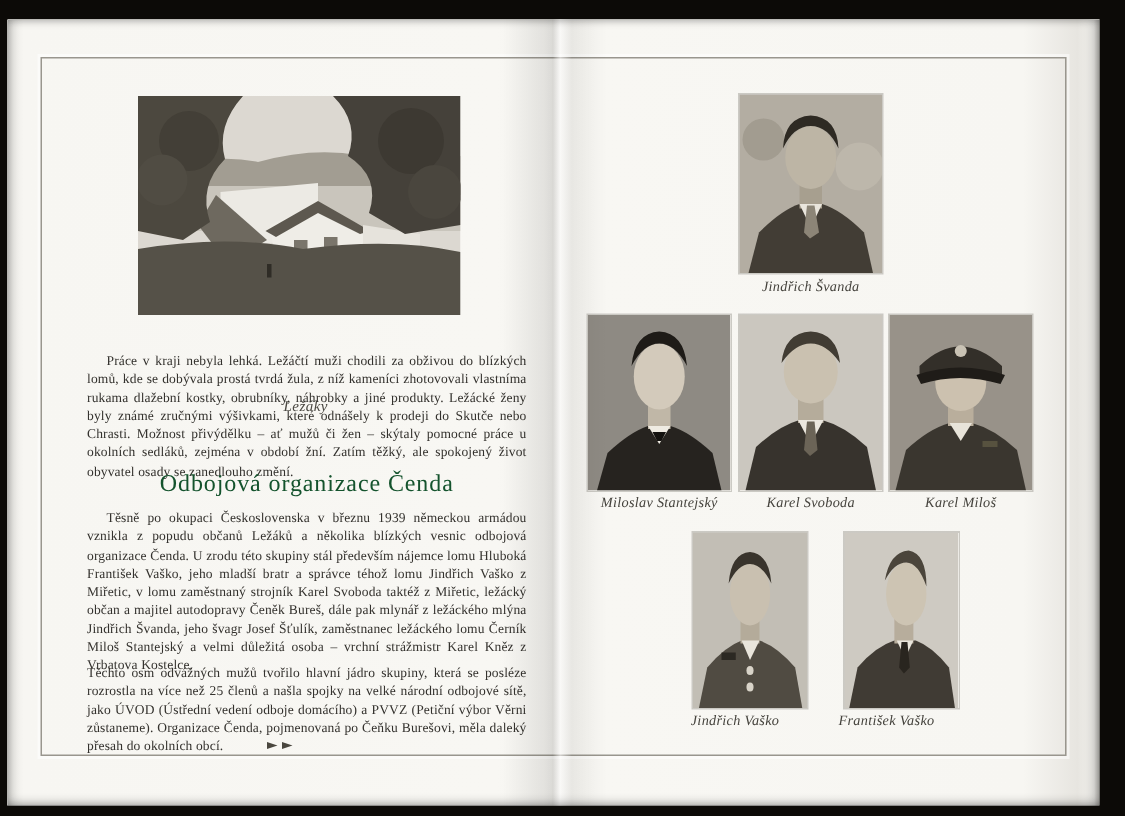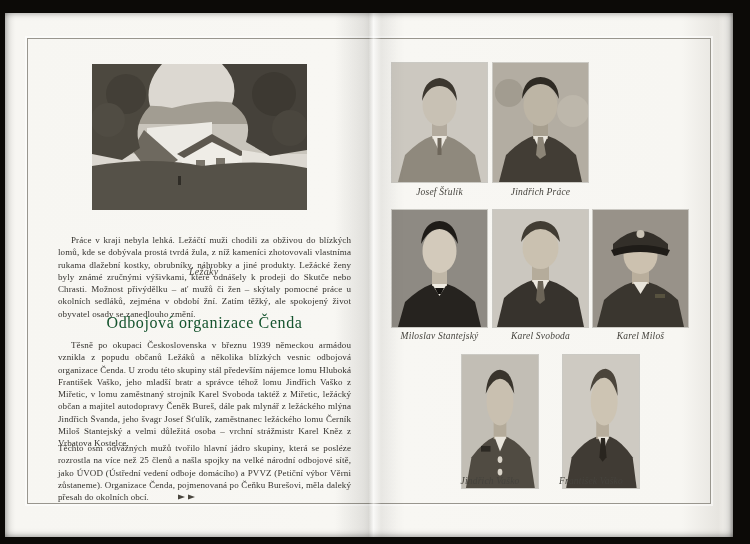--- a/index.html
+++ b/index.html
@@ -74,21 +74,21 @@
   .portrait svg {
     display:block; width:100%; height:100%;
     box-shadow:0 0 0 1px rgba(120,117,110,.35);
   }
   .portrait figcaption {
     position:absolute; left:-14px; right:-14px; text-align:center;
     font-style:italic; font-size:9.5px; color:#45433d; letter-spacing:.2px;
   }
   .r1 { top:50px;  width:95px; height:119px; }
   .r2 { top:197px; width:95px; height:117px; }
-  .r3 { top:342px; width:96px; height:133px;padding-left:20px; }
+  .r3 { top:342px; width:96px; height:117px;padding-left:20px; }
   .c1 { left:387px; } .c2 { left:488px; } .c3 { left:588px; }
   .c4 { left:437px; } .c5 { left:538px; }
   .r1 figcaption { top:124px; }
   .r2 figcaption { top:121px; }
   .r3 figcaption { top:121px; }
 </style>
 </head>
 <body>
 
 <div class="screen">
@@ -123,46 +123,34 @@
     </figure>
 
     <p class="body-text p1">Práce v kraji nebyla lehká. Ležáčtí muži chodili za obživou do blízkých lomů, kde se dobývala prostá tvrdá žula, z níž kameníci zhotovovali vlastníma rukama dlažební kostky, obrubníky, náhrobky a jiné produkty. Ležácké ženy byly známé zručnými výšivkami, které odnášely k prodeji do Skutče nebo Chrasti. Možnost přivýdělku – ať mužů či žen – skýtaly pomocné práce u okolních sedláků, zejména v období žní. Zatím těžký, ale spokojený život obyvatel osady se zanedlouho změní.</p>
 
     <h1 class="heading">Odbojová organizace Čenda</h1>
 
     <p class="body-text p2">Těsně po okupaci Československa v březnu 1939 německou armádou vznikla z popudu občanů Ležáků a několika blízkých vesnic odbojová organizace Čenda. U zrodu této skupiny stál především nájemce lomu Hluboká František Vaško, jeho mladší bratr a správce téhož lomu Jindřich Vaško z Miřetic, v lomu zaměstnaný strojník Karel Svoboda taktéž z Miřetic, ležácký občan a majitel autodopravy Čeněk Bureš, dále pak mlynář z ležáckého mlýna Jindřich Švanda, jeho švagr Josef Šťulík, zaměstnanec ležáckého lomu Černík Miloš Stantejský a velmi důležitá osoba – vrchní strážmistr Karel Kněz z Vrbatova Kostelce.</p>
 
     <p class="body-text p3"><span>Těchto osm odvážných mužů tvořilo hlavní jádro skupiny, která se posléze rozrostla na více než 25 členů a našla spojky na velké národní odbojové sítě, jako ÚVOD (Ústřední vedení odboje domácího) a PVVZ (Petiční výbor Věrni zůstaneme). Organizace Čenda, pojmenovaná po Čeňku Burešovi, měla daleký přesah do okolních obcí.</span><span class="arrows"><i></i><i></i></span></p>
 
-    <figure class="portrait r1 c1">
-      <svg viewBox="0 0 95 119" preserveAspectRatio="none">
-        <rect width="95" height="119" fill="#ccc8c0"></rect>
-        <path d="M6,119 L13,92 Q28,77 40,73 L55,73 Q68,77 83,92 L89,119 Z" fill="#8f897d"></path>
-        <rect x="40" y="56" width="15" height="20" fill="#b3ab9e"></rect>
-        <ellipse cx="47.5" cy="42" rx="17" ry="21" fill="#c8c1b4"></ellipse>
-        <path d="M30,38 Q31,17 47.5,15 Q64,17 65,38 Q59,23 47.5,23 Q36,23 30,38 Z" fill="#3c372f"></path>
-        <path d="M40,73 L47.5,89 L55,73 Z" fill="#ece8e0"></path>
-        <rect x="45.5" y="75" width="4" height="17" fill="#6e675b"></rect>
-      </svg>
-      <figcaption>Josef Šťulík</figcaption>
-    </figure>
 
     <figure class="portrait r1 c2">
       <svg viewBox="0 0 95 119" preserveAspectRatio="none">
         <rect width="95" height="119" fill="#b3ada2"></rect>
         <circle cx="16" cy="30" r="14" fill="#a29c90"></circle>
         <circle cx="80" cy="48" r="16" fill="#bdb7ab"></circle>
         <path d="M6,119 L13,92 Q28,77 40,73 L55,73 Q68,77 83,92 L89,119 Z" fill="#423d35"></path>
         <rect x="40" y="56" width="15" height="20" fill="#a79f8f"></rect>
         <ellipse cx="47.5" cy="42" rx="17" ry="21" fill="#bdb5a5"></ellipse>
         <path d="M29,36 Q30,15 47.5,14 Q65,15 66,36 Q59,21 47.5,21 Q36,21 29,36 Z" fill="#2e2a23"></path>
         <path d="M40,73 L47.5,89 L55,73 Z" fill="#e9e5dc"></path>
         <path d="M45,74 L50,74 L53,92 L47,96 L43,92 Z" fill="#8c8577"></path>
       </svg>
-      <figcaption>Jindřich Práce</figcaption>
+      <figcaption>Jindřich Švanda</figcaption>
     </figure>
 
 
     <figure class="portrait r2 c1">
       <svg viewBox="0 0 95 117" preserveAspectRatio="none">
         <rect width="95" height="117" fill="#8e8a83"></rect>
         <path d="M6,117 L13,92 Q28,78 40,74 L55,74 Q68,78 83,92 L89,117 Z" fill="#26231f"></path>
         <rect x="40" y="56" width="15" height="20" fill="#c0b7a7"></rect>
         <ellipse cx="47.5" cy="41" rx="17" ry="22" fill="#d3cabb"></ellipse>
         <path d="M29,34 Q31,12 47.5,11 Q64,12 66,34 Q58,19 47.5,19 Q37,19 29,34 Z" fill="#1e1b17"></path>

